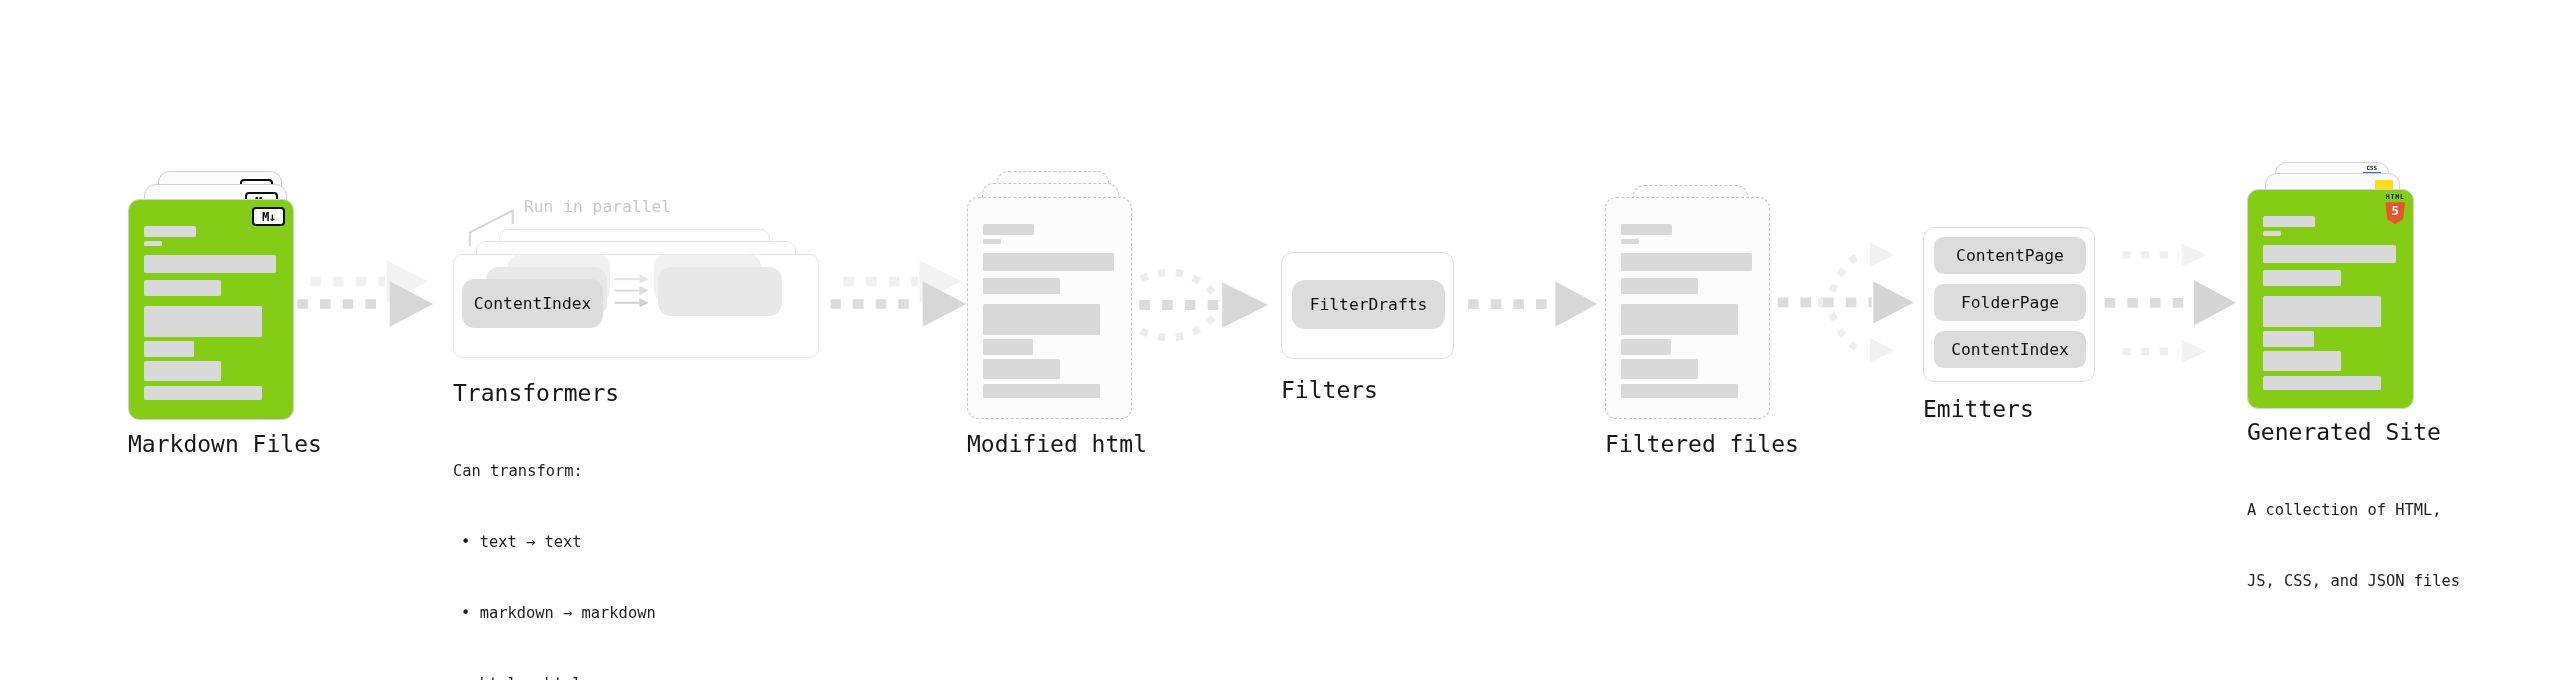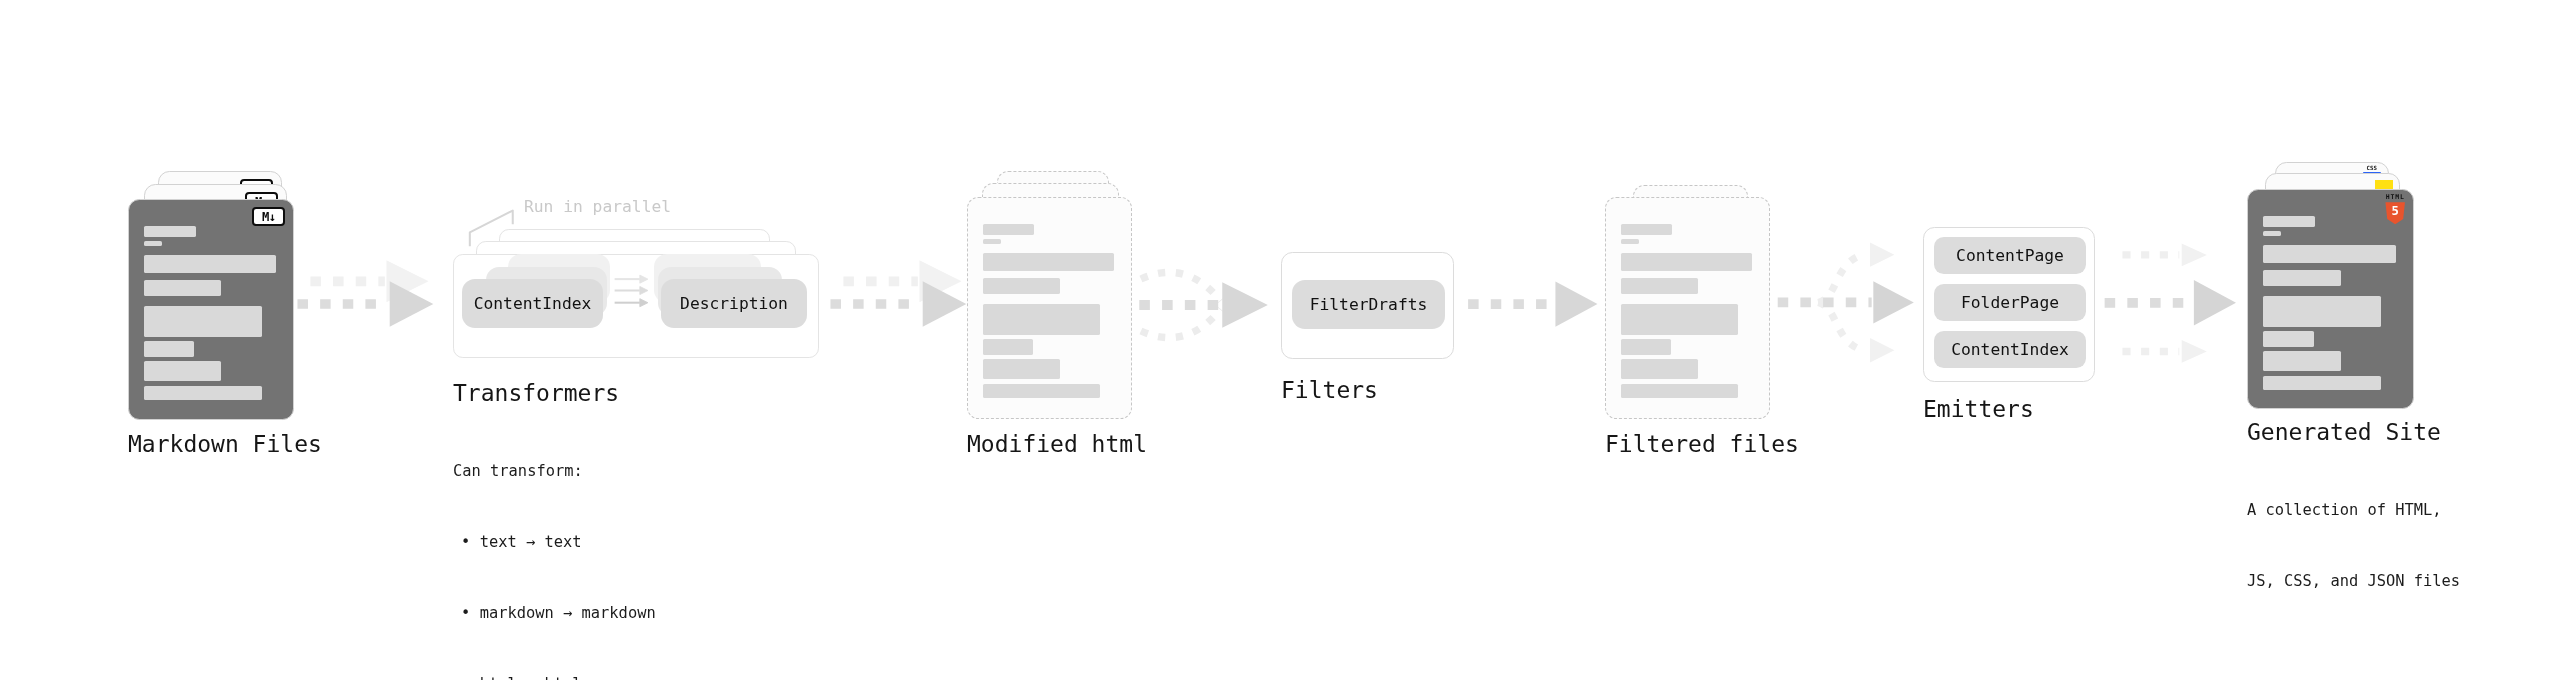--- a/index.html
+++ b/index.html
@@ -5,21 +5,21 @@
   * { margin:0; padding:0; box-sizing:border-box; }
   html,body { background:#ffffff; }
   body {
     width:2576px; height:681px; overflow:hidden;
     font-family:"DejaVu Sans Mono","Liberation Mono",monospace;
     color:#161616;
   }
   .canvas { position:relative; width:2576px; height:681px; background:#fff; }
 
   
-  .doc { position:absolute; background:#737373; border:1.6px solid #d2d2d2; border-radius:11.4px; }
+  .doc { position:absolute; background:#84cc16; border:1.6px solid #d2d2d2; border-radius:11.4px; }
   .doc.back { background:#fbfbfb; }
   .doc.dashed { border:1.6px dashed #c6c6c6; background:#fcfcfc; }
   .bars { position:absolute; left:15.4px; top:26px; right:14px; }
   .bar { background:var(--bar-gray,#d9d9d9); border-radius:1.6px; }
   .b1{width:38%;height:10.6px;margin-bottom:4.1px}
   .b2{width:13%;height:5.7px;margin-bottom:9px}
   .b3{width:98%;height:18px;margin-bottom:6.5px}
   .b4{width:57%;height:16.3px;margin-bottom:9.8px}
   .b5{width:87%;height:31px;margin-bottom:4.1px}
   .b6{width:37%;height:16.3px;margin-bottom:4.1px}
@@ -110,21 +110,20 @@
   <div class="t-box" style="left:499px;top:229px;width:271px"></div>
   <div class="t-box" style="left:476px;top:241px;width:320px"></div>
   <div class="t-box" style="left:453px;top:254px;width:366px"></div>
 
   <div class="pill g2" style="left:508px;top:254px;width:102px;height:49px"></div>
   <div class="pill g1" style="left:486px;top:267px;width:121px;height:49px"></div>
   <div class="pill" style="left:462px;top:279px;width:141px;height:49px">ContentIndex</div>
 
   <div class="pill g2" style="left:654px;top:254px;width:107px;height:49px"></div>
   <div class="pill g1" style="left:658px;top:267px;width:124px;height:49px"></div>
-  <div class="pill" style="left:661px;top:279px;width:146px;height:49px">Description</div>
 
   <svg style="left:613px;top:271px" width="39" height="39" viewBox="0 0 48 48">
     <g stroke="#e5e5e5" fill="#e5e5e5">
         <line x1="2" y1="10" x2="33" y2="10" stroke-width="2.5"></line>
         <path d="M33,5 L43,10 L33,15 Z"></path>
       </g>
     <g stroke="#dcdcdc" fill="#dcdcdc">
         <line x1="2" y1="24" x2="33" y2="24" stroke-width="2.5"></line>
         <path d="M33,19 L43,24 L33,29 Z"></path>
       </g>

